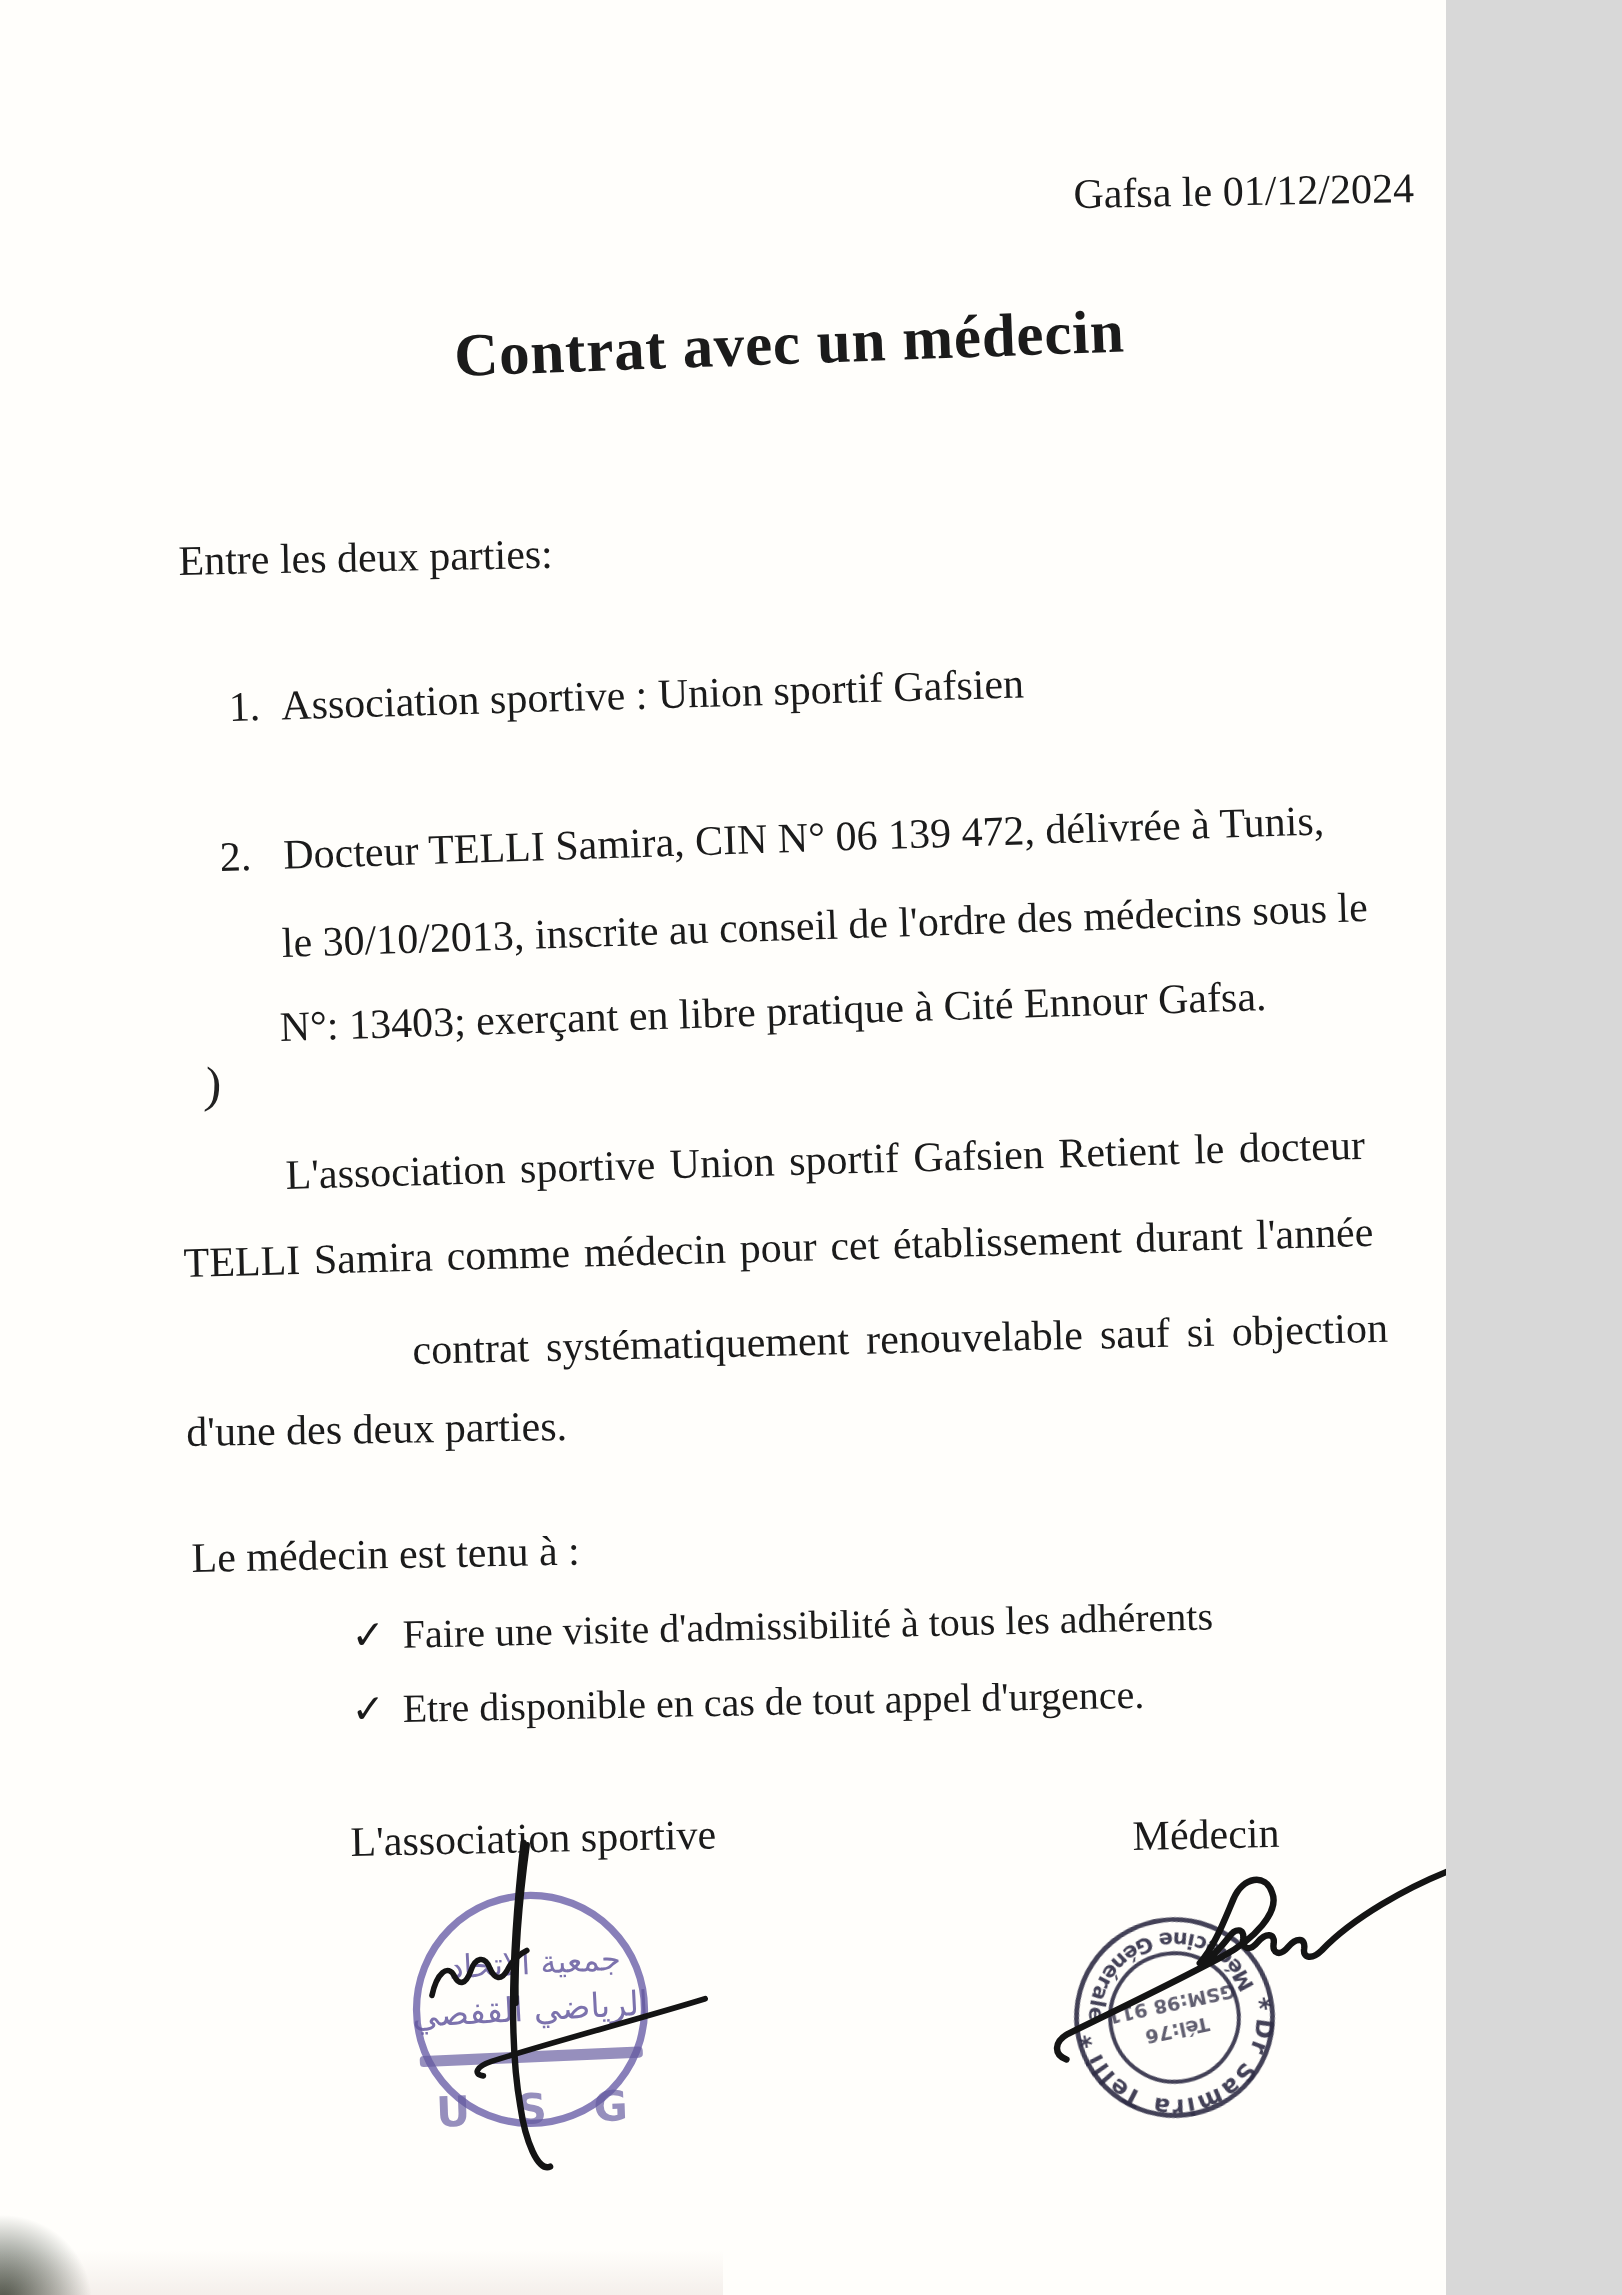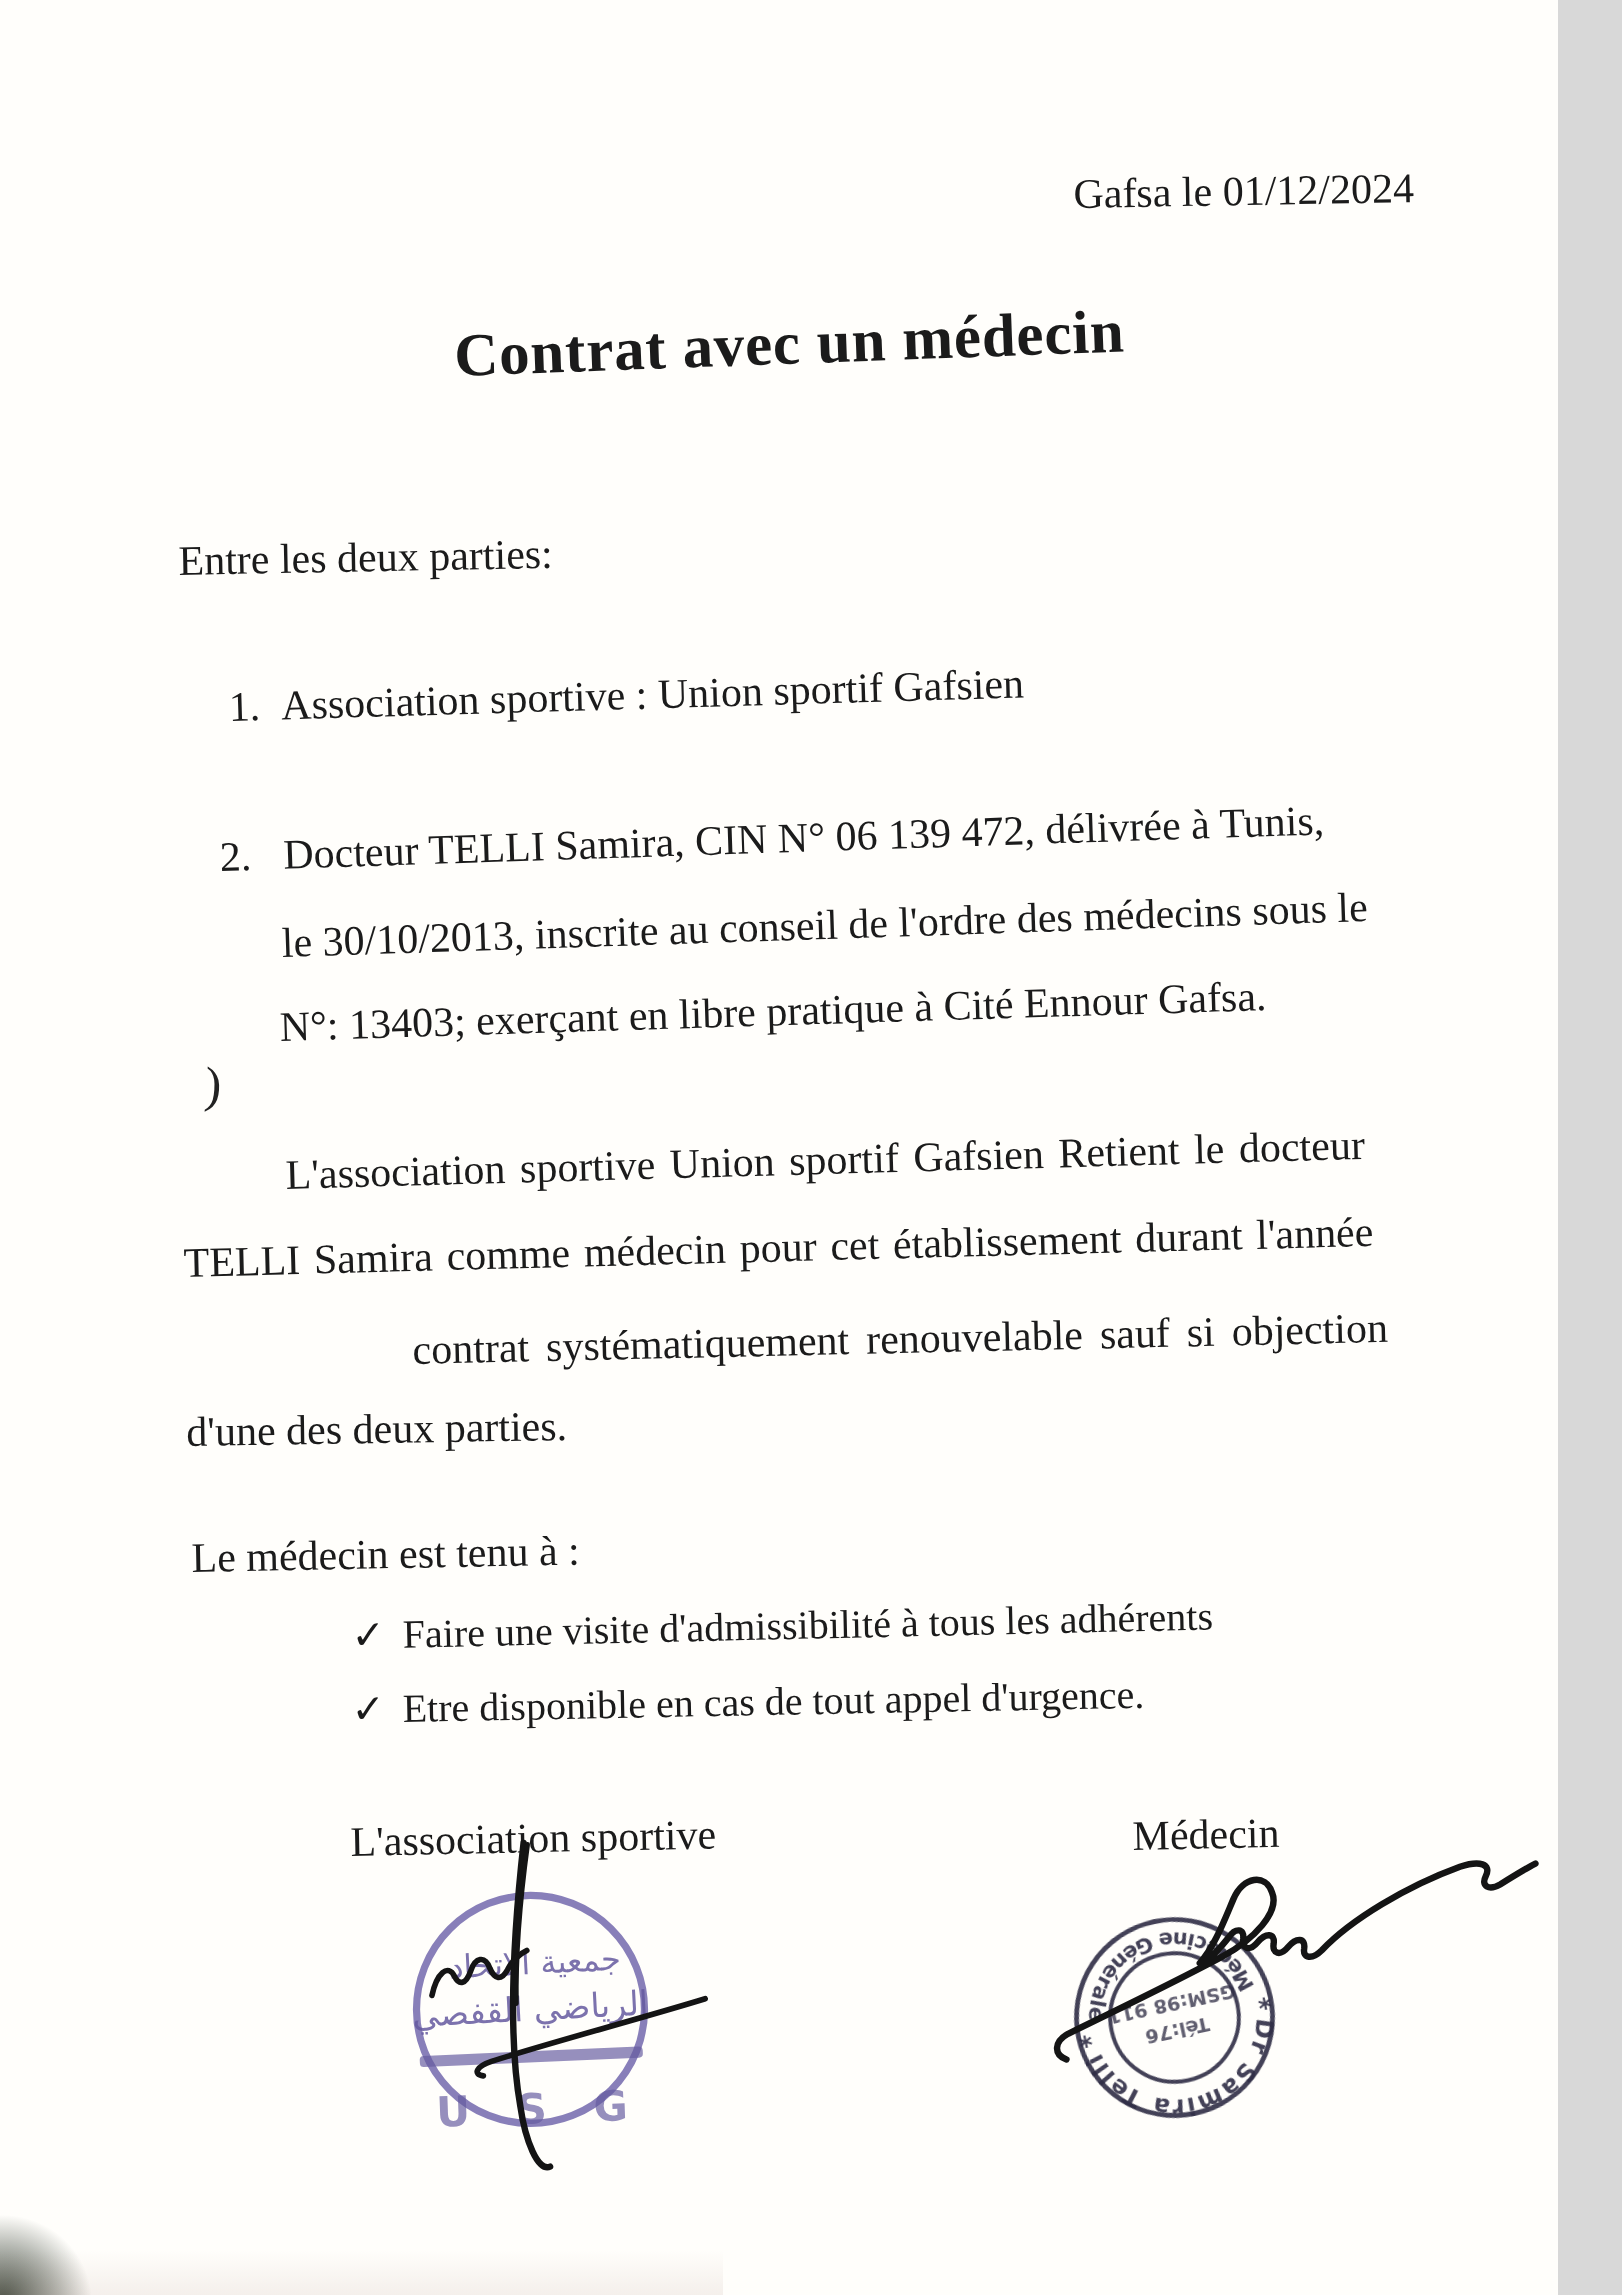--- a/index.html
+++ b/index.html
@@ -1,18 +1,18 @@
 <!DOCTYPE html>
 <html style="font-size:13px"><head>
 <meta charset="utf-8">
 <style>
   html,body{margin:0;padding:0;background:#d8d8d8;}
   .page{
     position:relative;
-    width:1558px;height:2295px;
+    width:1446px;height:2295px;
     background:#fffefb;
     overflow:hidden;
     font-family:"Liberation Serif","DejaVu Serif",serif;
     color:#1b1b1b;
   }
   .ln{position:absolute;white-space:nowrap;transform-origin:0 0;}
   .t-date{font-size:42px;}
   .t-title{font-size:61px;font-weight:bold;letter-spacing:0.8px;}
   .t-body{font-size:42px;}
   .t-check{font-size:40px;display:flex;gap:17.7px;align-items:baseline;}

